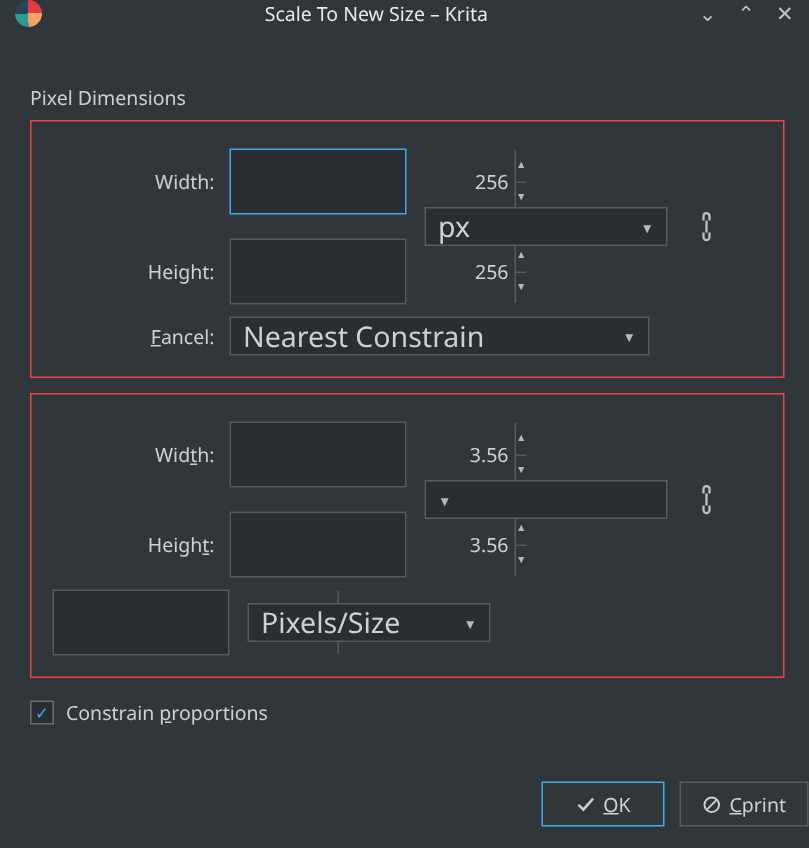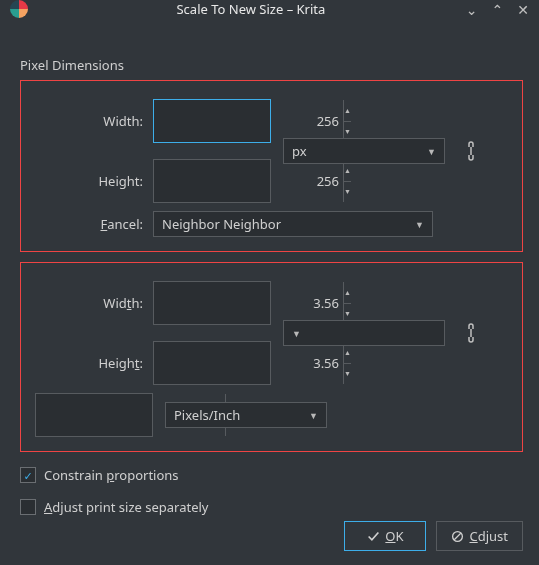--- a/index.html
+++ b/index.html
@@ -95,21 +95,21 @@
   .spin .arrows span:first-child { border-bottom: 1px solid #575b5f; }
   .combo {
     height: 26px;
     background: #2a2e32;
     border: 1px solid #575b5f;
     display: flex;
     align-items: center;
     padding: 0 8px;
     cursor: pointer;
   }
-  .combo .ctxt { flex: 1; color: #d0d0d0; font-size: 13px; }
+  .combo .ctxt { flex: 1; color: #d0d0d0; font-size: 19px; }
   .combo .carrow { font-size: 9px; color: #b8b8b8; }
   .link-cell {
     width: 34px;
     display: flex;
     align-items: center;
     justify-content: flex-end;
   }
   .link-icon {
     width: 16px; height: 22px;
     color: #c0c0c0;
@@ -131,21 +131,21 @@
     display: flex;
     align-items: center;
     justify-content: center;
     font-size: 11px;
     color: #3daee9;
     cursor: pointer;
   }
   .footer {
     position: absolute;
     bottom: 14px;
-    right: 16px;
+    right: 0;
     display: flex;
     gap: 10px;
   }
   .btn {
     height: 30px;
     min-width: 82px;
     border: 1px solid #575b5f;
     background: #31363b;
     color: #d0d0d0;
     display: flex;
@@ -212,21 +212,21 @@
             <path d="M6 7 V4 a2 2 0 0 1 4 0 V7"></path>
             <path d="M6 15 V18 a2 2 0 0 0 4 0 V15"></path>
             <path d="M8 7 V15"></path>
           </svg>
         </div>
       </div>
     </div>
     <div class="row" style="margin-top:8px;">
       <div class="lbl"><span class="u">F</span><span>ancel:</span></div>
       <div class="combo filter-combo">
-        <span class="ctxt">Neighbor Neighbor</span>
+        <span class="ctxt">Nearest Constrain</span>
         <span class="carrow">▼</span>
       </div>
     </div>
   </div>
 
   <div class="panel">
     <div class="two-row-block">
       <div class="leftcol">
         <div class="row">
           <div class="lbl">Wid<span class="u">t</span>h:</div>
@@ -266,43 +266,39 @@
     <div class="row" style="margin-top:8px;">
       <div class="spin">
         <input value="72.00" style="">
         <div class="arrows">
           <span>▲</span>
           <span>▼</span>
         </div>
       </div>
       <div class="spacer12"></div>
       <div class="combo unit-combo">
-        <span class="ctxt">Pixels/Inch</span>
+        <span class="ctxt">Pixels/Size</span>
         <span class="carrow">▼</span>
       </div>
     </div>
   </div>
 
   <div class="check-row">
     <div class="checkbox">✓</div>
     <span><span>Constrain </span><span class="u">p</span><span>roportions</span></span>
-  </div>
-  <div class="check-row">
-    <div class="checkbox"></div>
-    <span><span class="u">A</span><span>djust print size separately</span></span>
   </div>
 </div>
 
 <div class="footer">
   <div class="btn primary">
     <svg viewBox="0 0 16 16" fill="none" stroke="currentColor" stroke-width="2">
         <path d="M2 8 L6 12 L14 3"></path>
       </svg>
     <span><span class="u">O</span><span>K</span></span>
   </div>
   <div class="btn">
     <svg viewBox="0 0 16 16" fill="none" stroke="currentColor" stroke-width="1.6">
         <circle cx="8" cy="8" r="6"></circle>
         <path d="M4 12 L12 4"></path>
       </svg>
-    <span><span class="u">C</span><span>djust</span></span>
+    <span><span class="u">C</span><span>print</span></span>
   </div>
 </div>
 
 </body></html>

